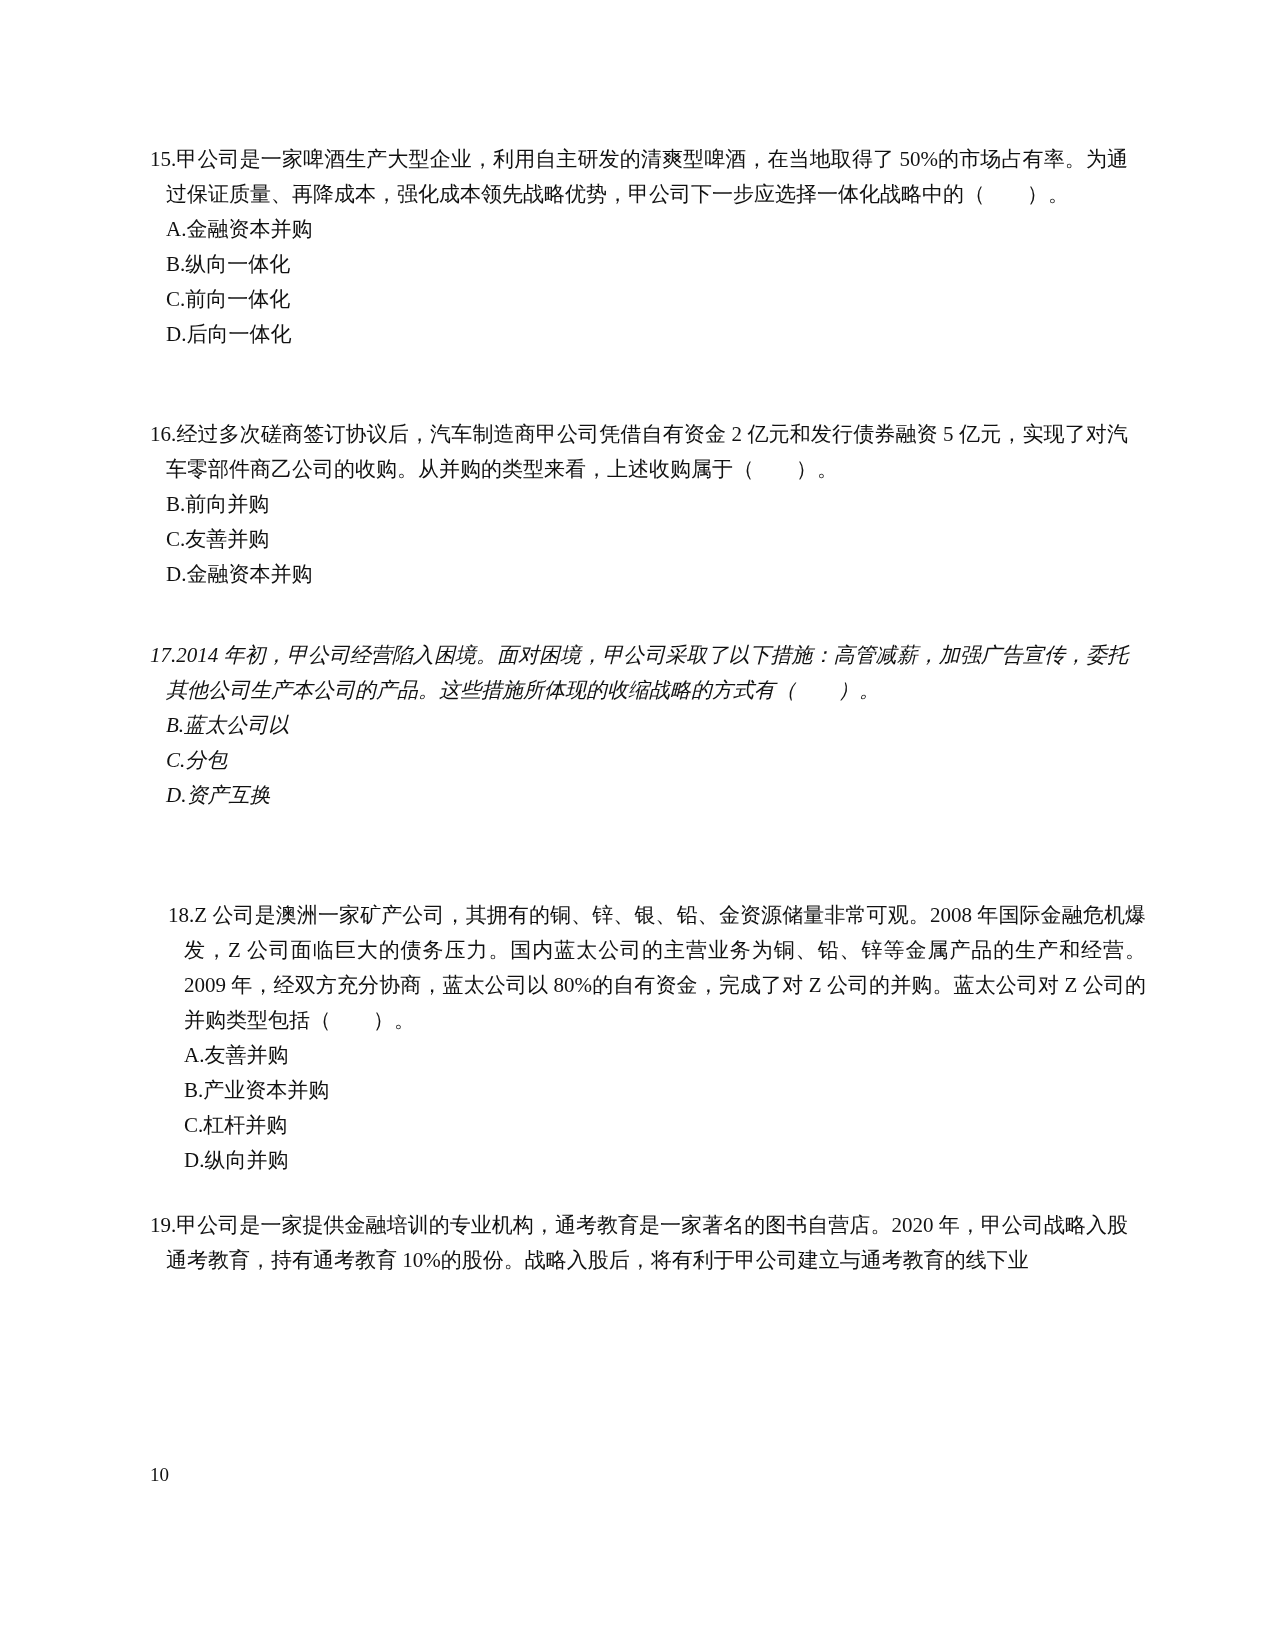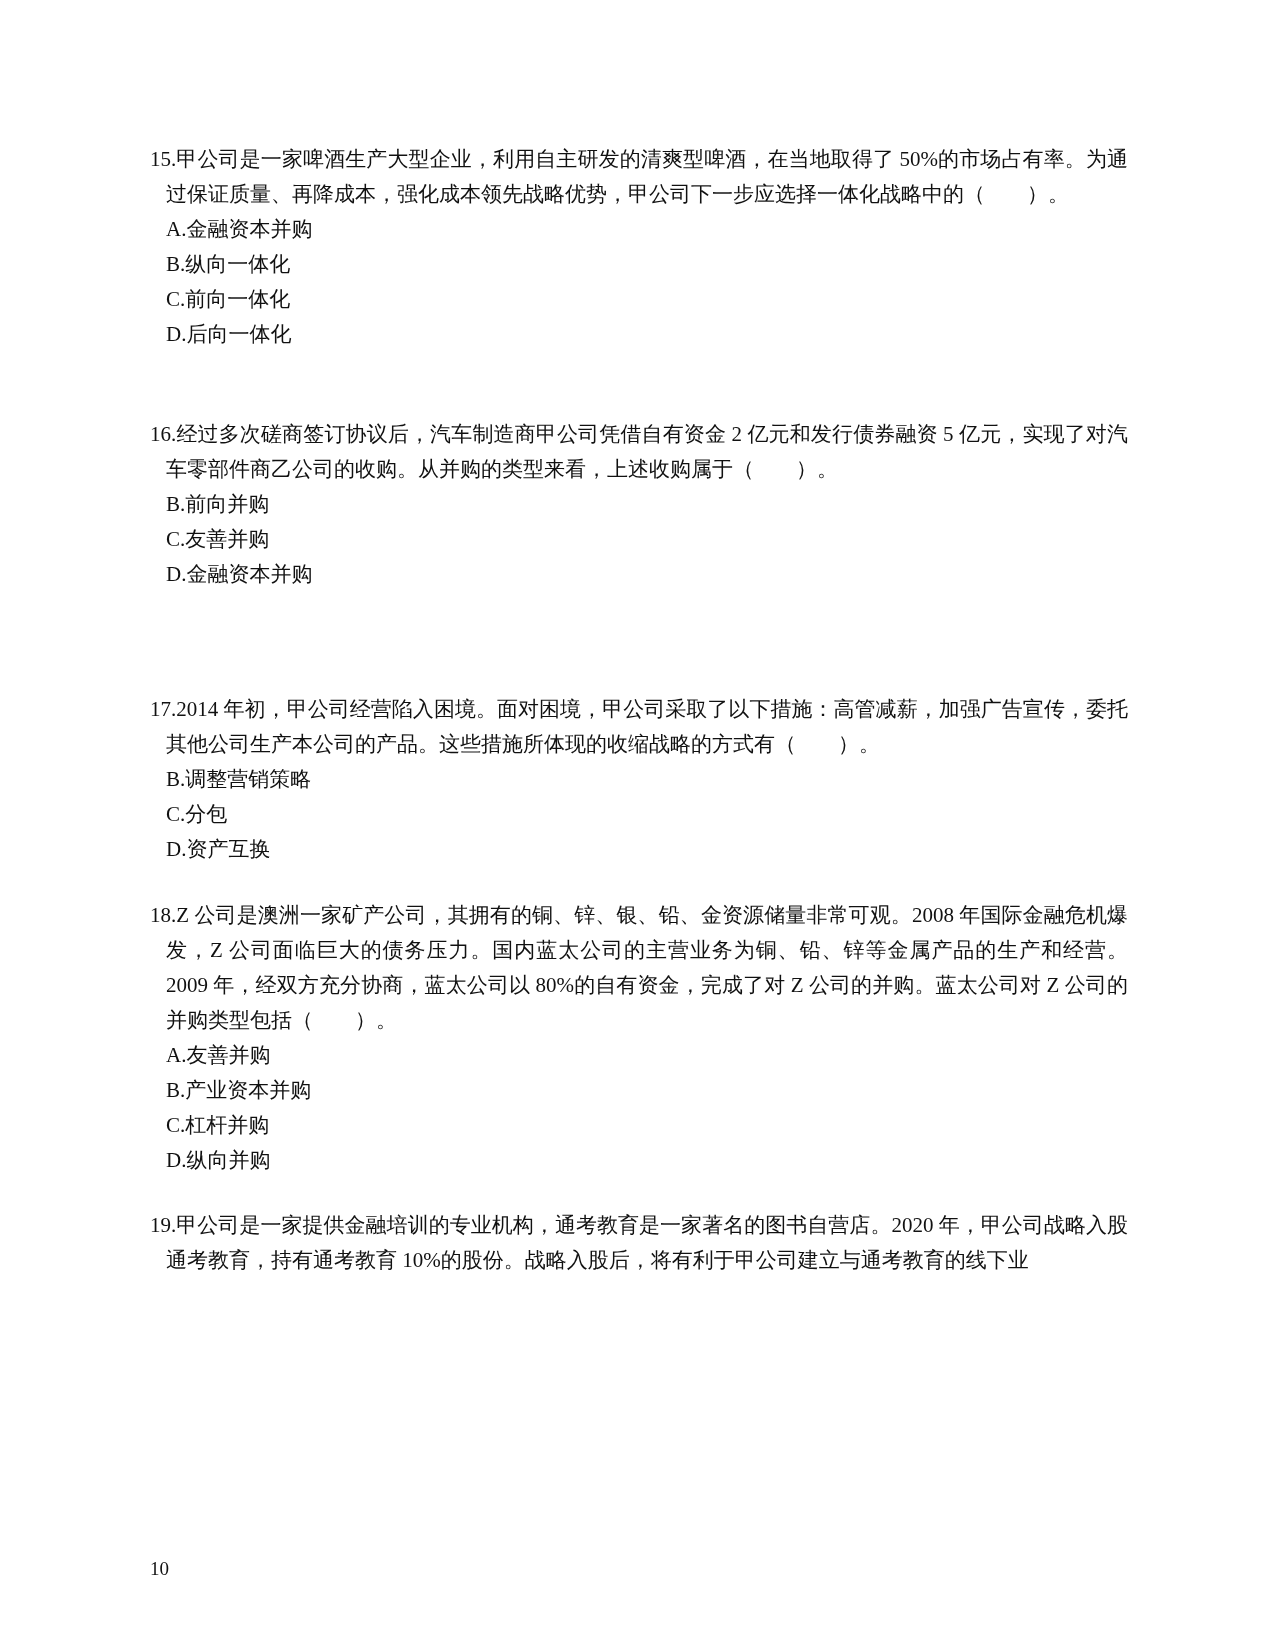--- a/index.html
+++ b/index.html
@@ -43,21 +43,21 @@
     }
     .option {
       font-size: 21px;
       line-height: 35px;
       height: 35px;
       white-space: nowrap;
     }
     .page-number {
       position: absolute;
       left: 150px;
-      top: 1557px;
+      top: 1463px;
       font-size: 19px;
       line-height: 24px;
     }
   </style>
 </head>
 <body>
 
 <div class="page">
 
   <div class="question" style="top:142px;">
@@ -72,30 +72,30 @@
 
   <div class="question" style="top:417px;">
     <p class="stem">16.经过多次磋商签订协议后，汽车制造商甲公司凭借自有资金 2 亿元和发行债券融资 5 亿元，实现了对汽车零部件商乙公司的收购。从并购的类型来看，上述收购属于（　　）。</p>
     <ul class="options">
       <li class="option">B.前向并购</li>
       <li class="option">C.友善并购</li>
       <li class="option">D.金融资本并购</li>
     </ul>
   </div>
 
-  <div class="question" style="top:692px;">
+  <div class="question" style="top:638px;font-style:italic;">
     <p class="stem">17.2014 年初，甲公司经营陷入困境。面对困境，甲公司采取了以下措施：高管减薪，加强广告宣传，委托其他公司生产本公司的产品。这些措施所体现的收缩战略的方式有（　　）。</p>
     <ul class="options">
-      <li class="option">B.调整营销策略</li>
+      <li class="option">B.蓝太公司以</li>
       <li class="option">C.分包</li>
       <li class="option">D.资产互换</li>
     </ul>
   </div>
 
-  <div class="question" style="top:898px;">
+  <div class="question" style="top:898px;margin-left:18px;">
     <p class="stem">18.Z 公司是澳洲一家矿产公司，其拥有的铜、锌、银、铅、金资源储量非常可观。2008 年国际金融危机爆发，Z 公司面临巨大的债务压力。国内蓝太公司的主营业务为铜、铅、锌等金属产品的生产和经营。2009 年，经双方充分协商，蓝太公司以 80%的自有资金，完成了对 Z 公司的并购。蓝太公司对 Z 公司的并购类型包括（　　）。</p>
     <ul class="options">
       <li class="option">A.友善并购</li>
       <li class="option">B.产业资本并购</li>
       <li class="option">C.杠杆并购</li>
       <li class="option">D.纵向并购</li>
     </ul>
   </div>
 
   <div class="question" style="top:1208px;">

